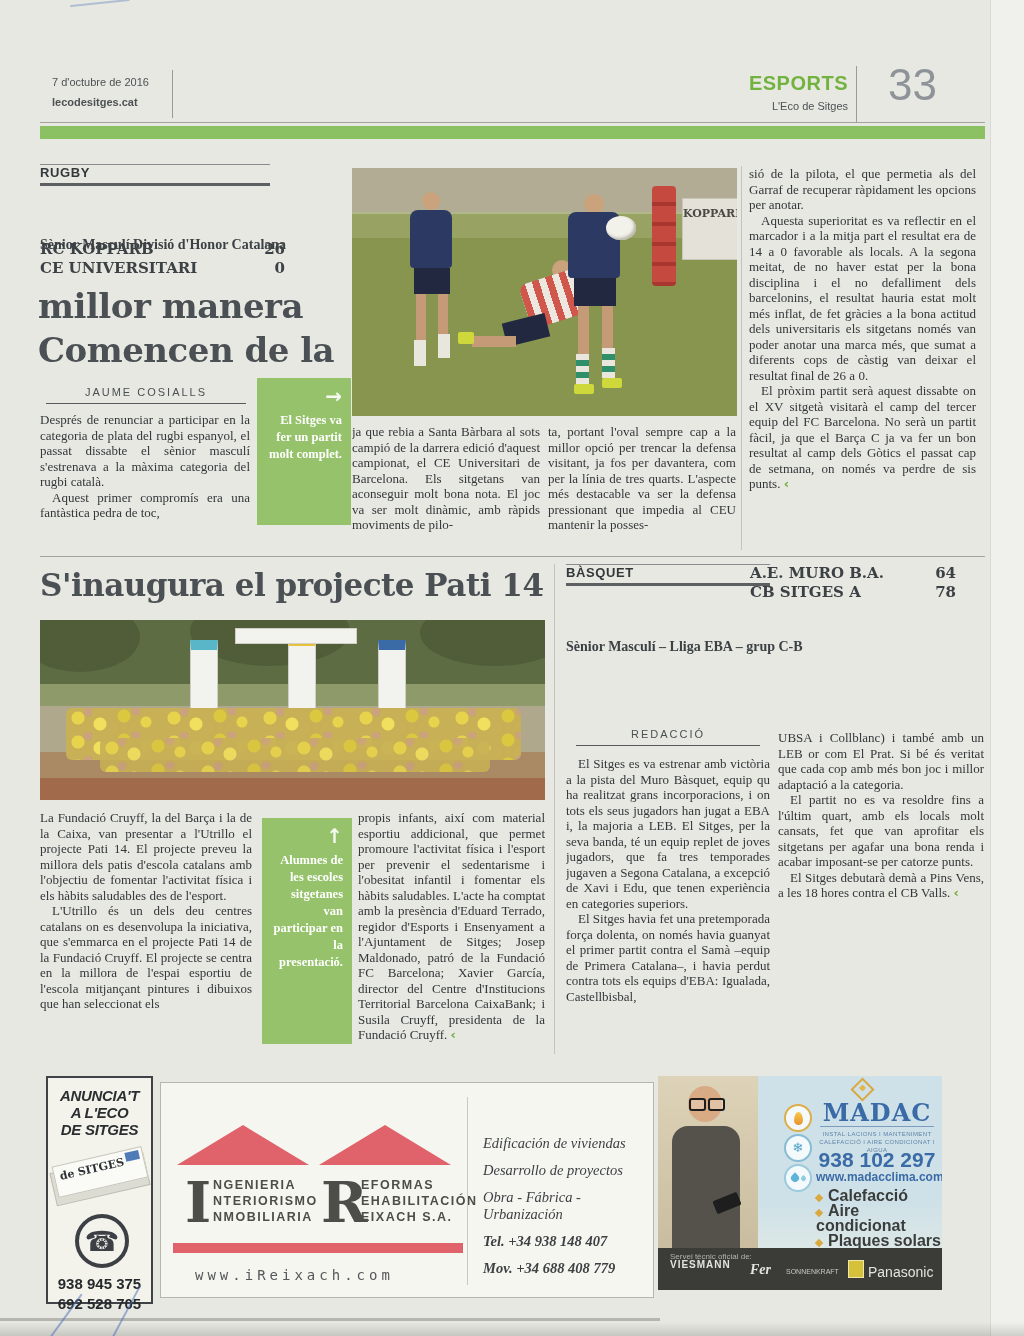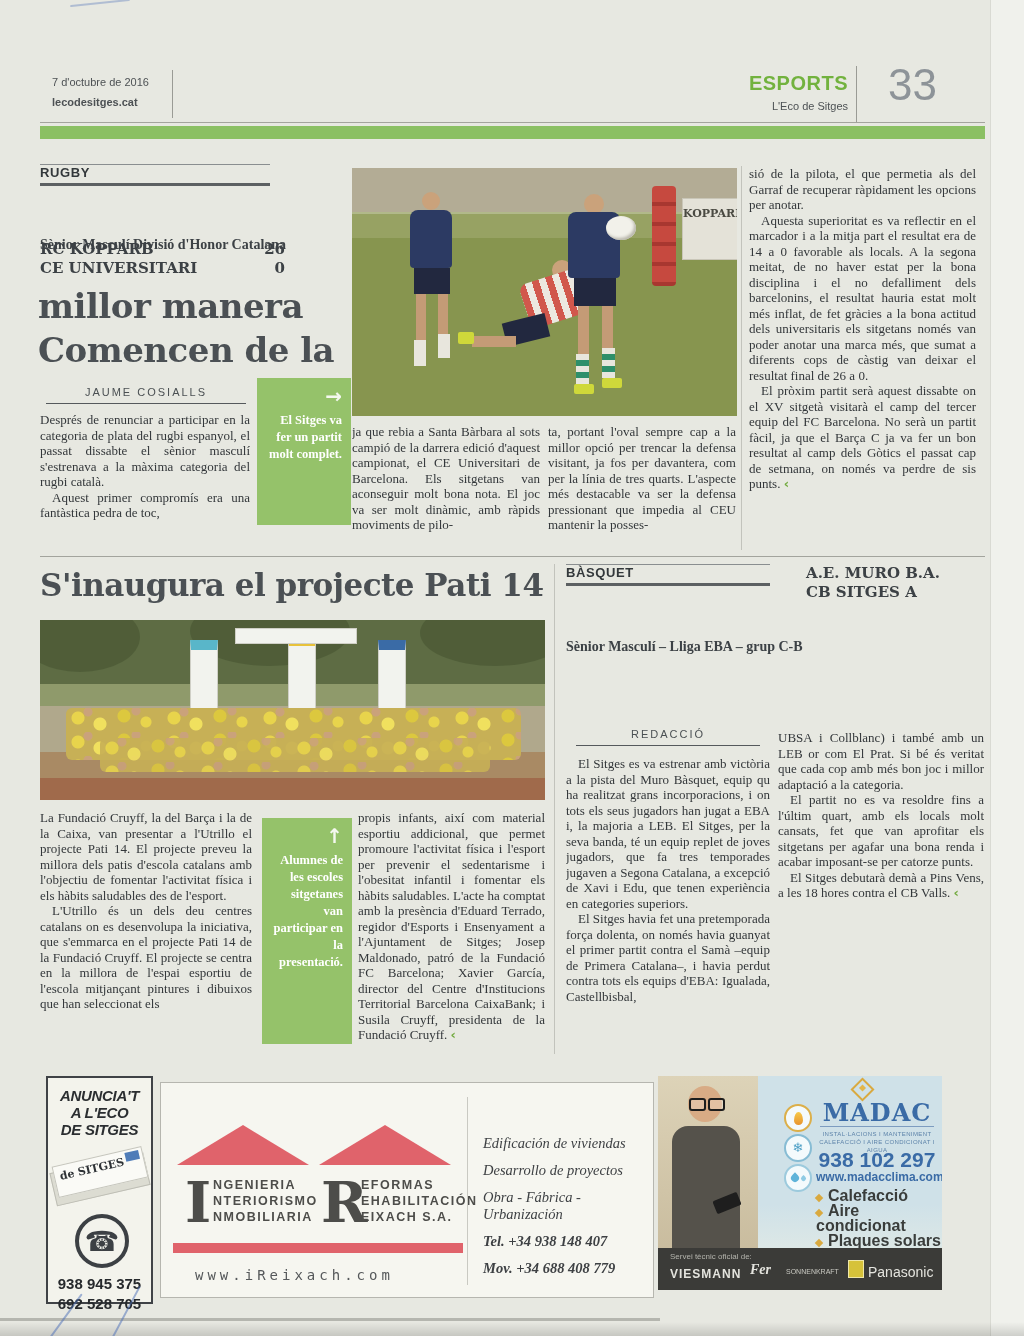--- a/index.html
+++ b/index.html
@@ -210,21 +210,21 @@
   <div class="abs col" style="left:358px;top:810px;width:187px;height:244px;">
     <p><span>propis infants, així com material esportiu addicional, que permet promoure l'activitat física i l'esport per prevenir el sedentarisme i l'obesitat infantil i fomentar els hàbits saludables. L'acte ha comptat amb la presència d'Eduard Terrado, regidor d'Esports i Ensenyament a l'Ajuntament de Sitges; Josep Maldonado, patró de la Fundació FC Barcelona; Xavier García, director del Centre d'Institucions Territorial Barcelona CaixaBank; i Susila Cruyff, presidenta de la Fundació Cruyff.</span> <span class="endmark">‹</span></p>
   </div>
 
   <div class="abs vline" style="left:554px;top:564px;height:490px;background:#c2c3bc;"></div>
 
   <div class="abs kicker" style="left:566px;top:564px;width:204px;">
     <span>BÀSQUET</span>
     <div class="thick"></div>
   </div>
-  <div class="abs score" style="left:806px;top:564px;width:206px;text-align:right;">
+  <div class="abs score" style="left:750px;top:564px;width:206px;text-align:right;">
     <div class="row">
       <span>A.E. MURO B.A.</span>
       <span>64</span>
     </div>
     <div class="row">
       <span>CB SITGES A</span>
       <span>78</span>
     </div>
   </div>
   <div class="abs competition" style="left:566px;top:602px;width:320px;">Sènior Masculí – Lliga EBA – grup C-B</div>
@@ -322,21 +322,21 @@
     <div class="abs" style="left:158px;top:112px;">
       <div class="md-item"><span class="diam"></span><span>Calefacció</span></div>
       <div class="md-item"><span class="diam"></span><span>Aire condicionat</span></div>
       <div class="md-item"><span class="diam"></span><span>Plaques solars</span></div>
       <div class="md-item"><span class="diam"></span><span>Descalcificadors</span></div>
       <div class="md-item"><span class="diam"></span><span>Osmòsi</span></div>
     </div>
 
     <div class="md-bar" style="left:0;top:172px;width:284px;height:42px;">
       <div class="md-brand" style="position:absolute;left:12px;top:4px;font-size:8px;color:#b4b4ad;">Servei tècnic oficial de:</div>
-      <div class="md-brand" style="position:absolute;left:12px;top:19px;font-size:12px;font-weight:bold;letter-spacing:1px;">VIESMANN</div>
+      <div class="md-brand" style="position:absolute;left:12px;top:11px;font-size:10px;font-weight:bold;letter-spacing:1px;">VIESMANN</div>
       <div class="md-brand" style="position:absolute;left:92px;top:14px;font-size:14px;font-style:italic;font-weight:bold;font-family:'Liberation Serif',serif;">Fer</div>
       <div class="md-brand" style="position:absolute;left:128px;top:20px;font-size:7px;color:#c9c9c2;">SONNENKRAFT</div>
       <div style="position:absolute;left:190px;top:12px;width:14px;height:16px;background:#d6c23a;border:1px solid #efe7a8;"></div>
       <div class="md-brand" style="position:absolute;left:210px;top:16px;font-size:14px;font-weight:normal;">Panasonic</div>
     </div>
   </div>
 
   <div class="abs" style="left:990px;top:0;width:34px;height:100%;background:#f0f1ec;border-left:1px solid #d9dad3;"></div>
   <div class="abs" style="left:0;top:1318px;width:660px;height:3px;background:#8c8c86;opacity:.55;"></div>
   <div class="abs" style="left:0;top:1322px;width:1024px;height:14px;background:linear-gradient(180deg,rgba(0,0,0,0),rgba(0,0,0,.14));"></div>

